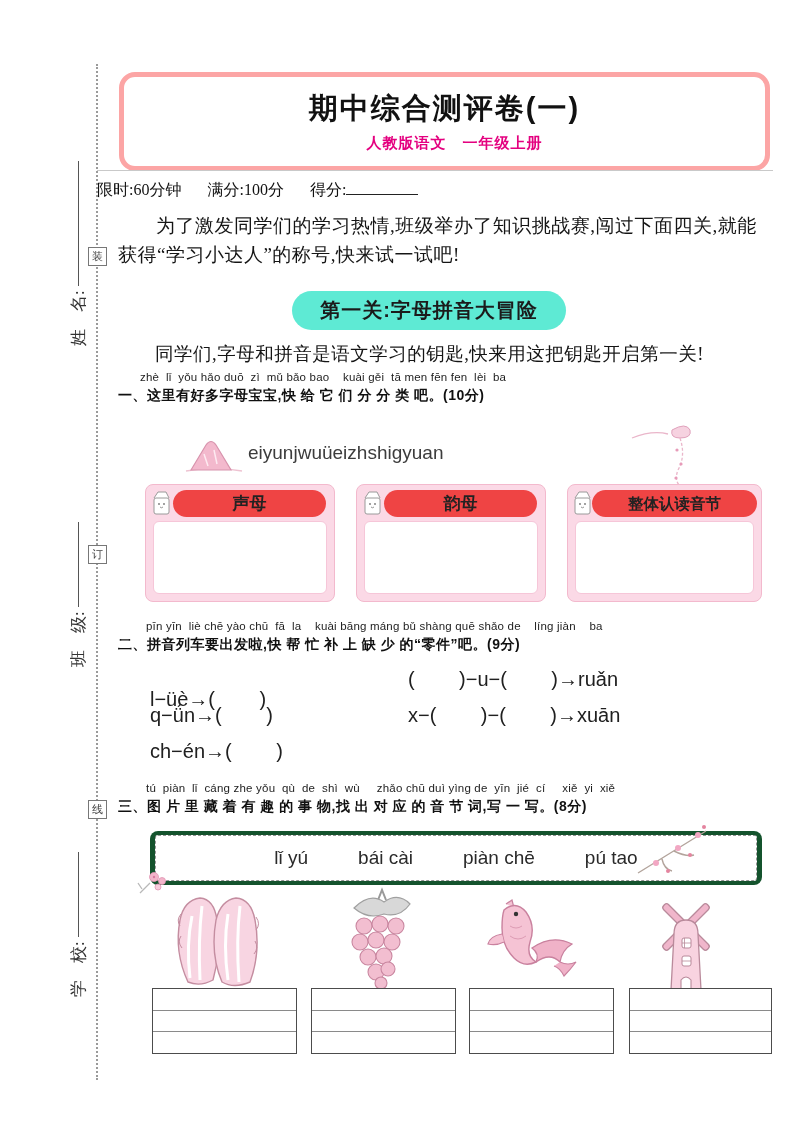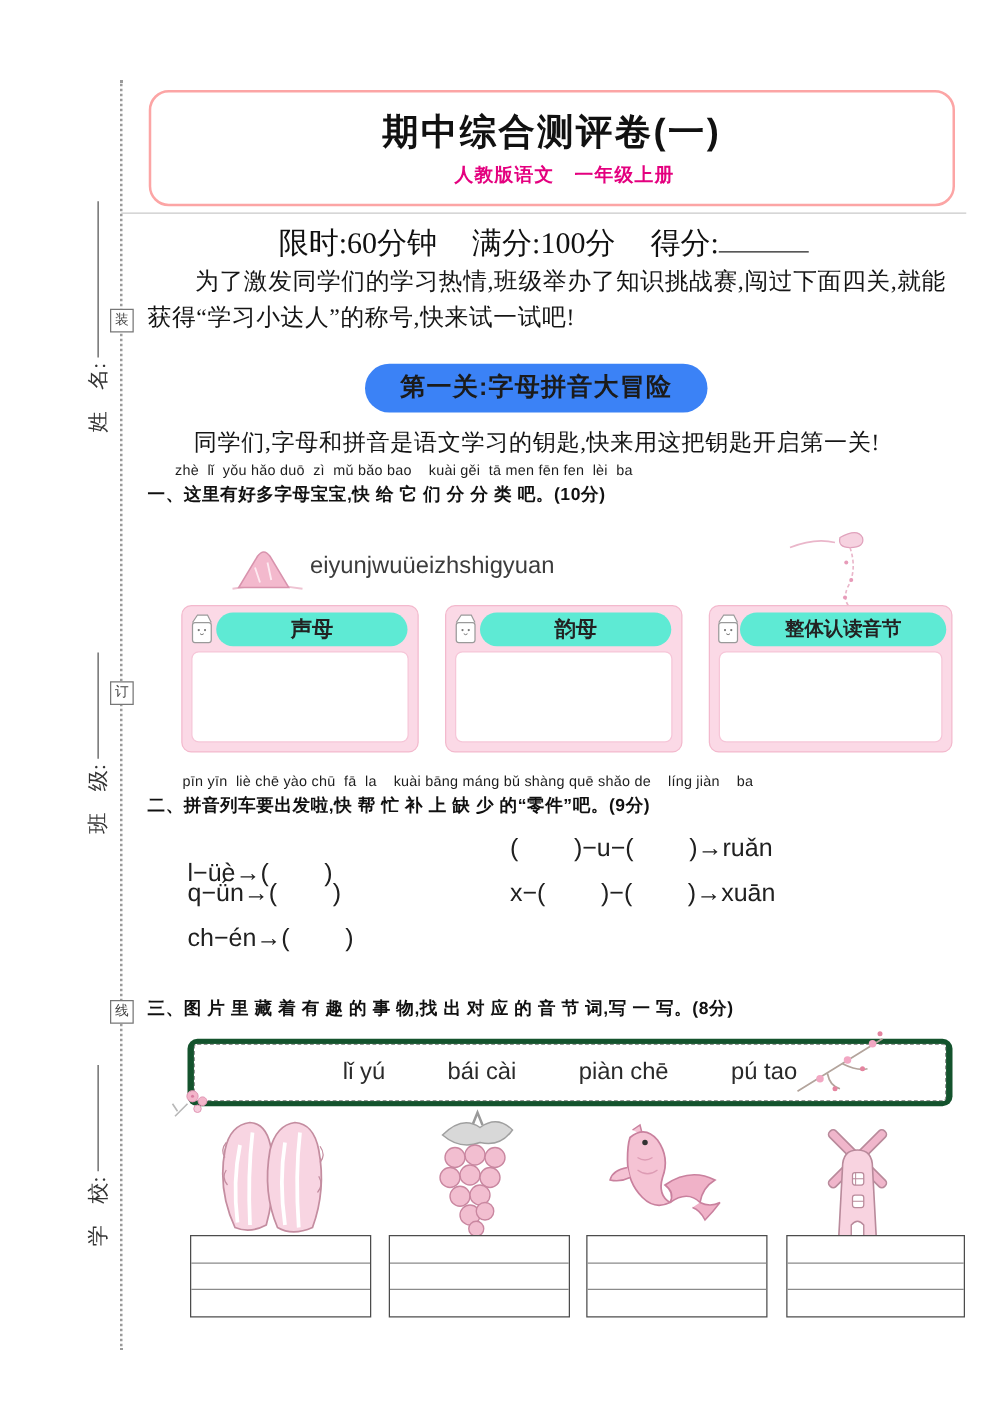--- a/index.html
+++ b/index.html
@@ -10,46 +10,46 @@
 
   
   #binding-line{left:96px;top:64px;height:1016px;width:0;border-left:2px dotted #9a9a9a;}
   .bind-box{width:17px;height:17px;background:#fff;border:1px solid #777;
             font-size:11px;line-height:17px;text-align:center;color:#444;}
   .vlabel{height:22px;display:flex;align-items:center;transform:rotate(-90deg);
           font-family:"Liberation Serif",serif;font-size:17px;color:#333;white-space:nowrap;}
   .vlabel .wline{display:inline-block;height:0;border-bottom:1.2px solid #555;margin-left:4px;}
 
   
-  #title-box{left:119px;top:72px;width:641px;height:89px;border:2px solid #fca5a5;border-radius:16px;background:#fff;}
+  #title-box{left:119px;top:72px;width:641px;height:89px;border:5px solid #fca5a5;border-radius:16px;background:#fff;}
   #paper-title{left:0;right:0;top:12px;text-align:center;font-size:29px;font-weight:bold;letter-spacing:2px;color:#111;}
   #paper-subtitle{left:0;right:0;top:57px;text-align:center;font-size:15px;font-weight:bold;color:#e4007f;letter-spacing:1px;margin-left:20px;}
   #top-rule{left:97px;top:170px;width:676px;height:1px;background:#c9c9c9;}
-  #meta-line{left:97px;top:178px;width:676px;text-align:center;
-             font-family:"Liberation Serif",serif;font-size:24px;color:#111;}
+  #meta-line{left:97px;top:178px;width:676px;text-align:left;
+             font-family:"Liberation Serif",serif;font-size:16px;color:#111;}
   #meta-line .gap{display:inline-block;width:22px;}
   .blank-line{display:inline-block;width:72px;border-bottom:1.5px solid #222;height:16px;vertical-align:baseline;}
 
   .kai{font-family:"Liberation Serif",serif;}
   #intro{left:118px;top:211px;width:654px;font-size:19px;line-height:1.55;text-indent:2em;color:#151515;letter-spacing:0.5px;}
 
-  #section-pill{left:292px;top:291px;width:274px;height:39px;background:#3b82f6;border-radius:20px;
+  #section-pill{left:292px;top:291px;width:274px;height:39px;background:#5eead4;border-radius:20px;
                 text-align:center;line-height:39px;font-size:20px;font-weight:bold;color:#1b1b1b;letter-spacing:1px;}
   #lead{left:118px;top:341px;width:654px;font-size:18.5px;text-indent:2em;color:#151515;letter-spacing:0.5px;}
 
   .pinyin-row{font-size:11.5px;color:#1d1d1d;letter-spacing:0.2px;}
   .qtext{font-size:14px;font-weight:bold;color:#101010;letter-spacing:0.5px;}
 
   
   #letters{left:248px;top:442px;display:flex;font-size:19px;color:#3c3c3c;}
 
   
   .cat-box{top:484px;height:116px;background:#fbd9e6;border:1px solid #f3b9cd;border-radius:8px;}
   .cat-head{position:absolute;left:0;right:0;top:0;height:36px;}
-  .cat-pill{position:absolute;left:27px;right:8px;top:5px;height:27px;background:#5eead4;border-radius:14px;
+  .cat-pill{position:absolute;left:27px;right:8px;top:5px;height:27px;background:#ef4444;border-radius:14px;
             text-align:center;line-height:27px;font-family:"Liberation Serif",serif;font-size:17px;font-weight:bold;color:#222;}
   .cat-body{position:absolute;left:7px;right:7px;top:36px;bottom:7px;background:#fff;border:1px solid #f6c6d8;border-radius:6px;}
 
   
   .eqn{font-size:20px;color:#202020;}
 
   
   #word-bank{left:150px;top:831px;width:612px;height:54px;background:#14532d;border-radius:8px;}
   #word-bank-inner{position:absolute;left:5px;right:5px;top:4px;bottom:4px;background:#fff;
                    border:1px dashed #949494;border-radius:3px;display:flex;align-items:center;
@@ -176,20 +176,21 @@
 
   <div class="abs pinyin-row pre" style="left:146px;top:620px;">pīn yīn  liè chē yào chū  fā  la    kuài bāng máng bǔ shàng quē shǎo de    líng jiàn    ba</div>
   <div class="abs qtext pre" style="left:118px;top:636px;">二、拼音列车要出发啦,快 帮 忙 补 上 缺 少 的“零件”吧。(9分)</div>
 
   <div class="abs eqn pre" style="left:150px;top:668px;margin-top:20px;">l−üè→(        )</div>
   <div class="abs eqn pre" style="left:408px;top:668px;">(        )−u−(        )→ruǎn</div>
   <div class="abs eqn pre" style="left:150px;top:704px;">q−ǘn→(        )</div>
   <div class="abs eqn pre" style="left:408px;top:704px;">x−(        )−(        )→xuān</div>
   <div class="abs eqn pre" style="left:150px;top:740px;">ch−én→(        )</div>
 
+  <div class="abs pinyin-row pre" style="left:146px;top:782px;">tú  piàn  lǐ  cáng zhe yǒu  qù  de  shì  wù     zhǎo chū duì yìng de  yīn  jié  cí     xiě  yi  xiě</div>
   <div class="abs qtext pre" style="left:118px;top:798px;">三、图 片 里 藏 着 有 趣 的 事 物,找 出 对 应 的 音 节 词,写 一 写。(8分)</div>
 
   <div class="abs" id="word-bank">
     <div id="word-bank-inner">
       <span>lǐ yú</span>
       <span>bái cài</span>
       <span>piàn chē</span>
       <span>pú tao</span>
     </div>
     <svg class="abs" style="right:48px;top:-18px;" width="80" height="80" viewBox="0 0 80 80">

